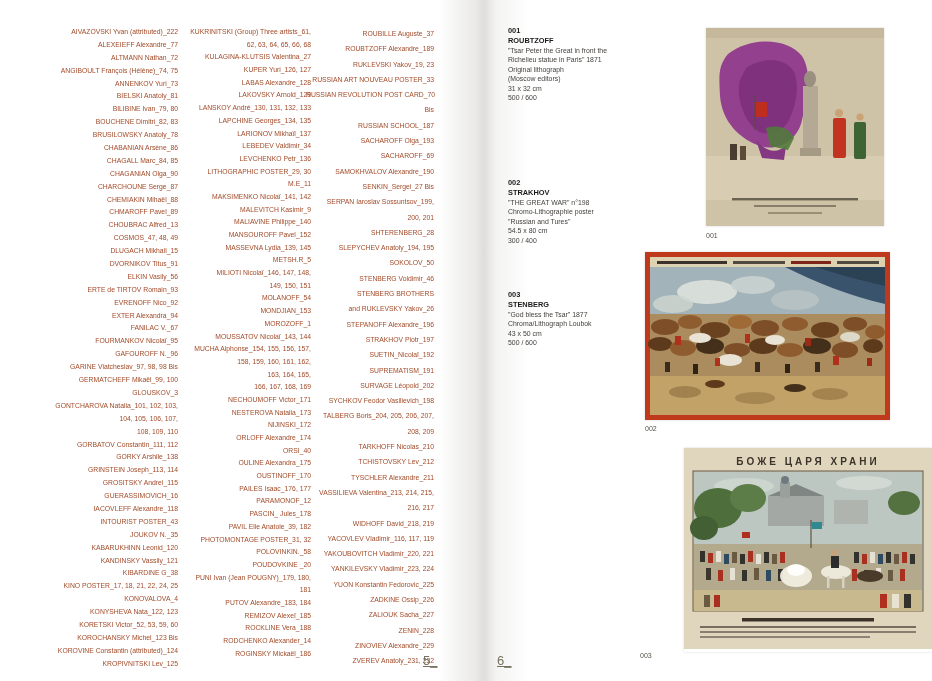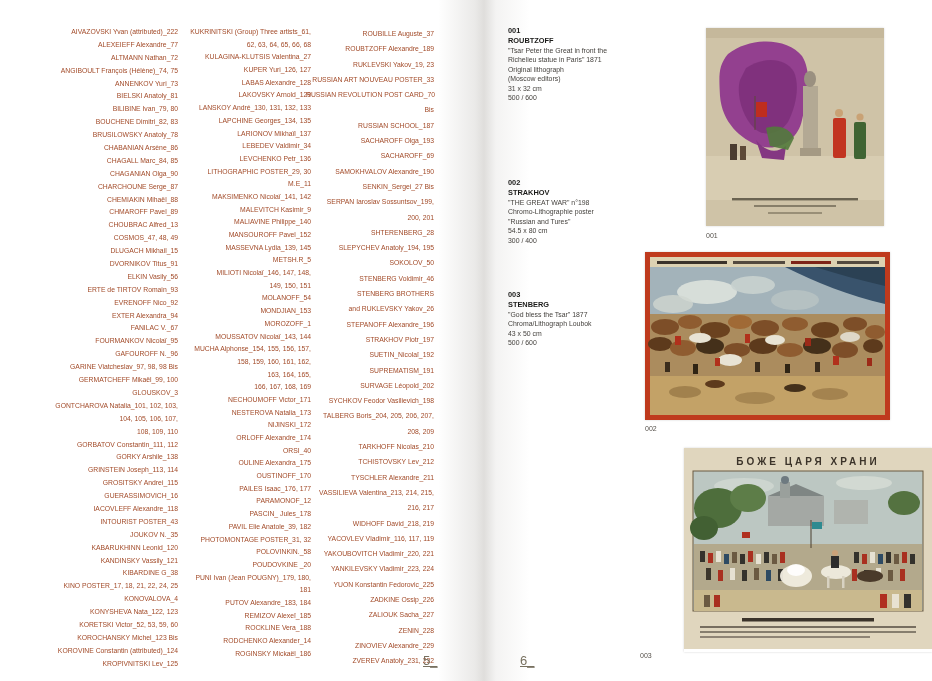--- a/index.html
+++ b/index.html
@@ -17,21 +17,21 @@
   .index-col{
     position:absolute;text-align:right;color:#a24a28;
     font-size:6.8px;letter-spacing:0;font-weight:normal;
   }
   .index-col .line{white-space:nowrap;height:var(--lh);line-height:var(--lh);}
   .col1{left:20px;top:26px;width:158px;--lh:12.9px;}
   .col2{left:183px;top:26px;width:128px;--lh:12.7px;}
   .col3{left:306px;top:26px;width:128px;--lh:15.3px;}
   .pagenum{position:absolute;font-size:13px;color:#77705f;text-decoration:underline;}
   .pagenum.left{left:423px;top:653px;}
-  .pagenum.right{left:520px;top:653px;}
+  .pagenum.right{left:497px;top:653px;}
   
   .lot{position:absolute;left:508px;width:150px;color:#45423e;font-size:6.9px;line-height:9.5px;}
   .lot .num,.lot .artist{font-weight:bold;color:#1b1b19;font-size:7.4px;line-height:9.8px;}
   .lot-line{white-space:nowrap;}
   .lot1{top:26px;} .lot2{top:178px;} .lot3{top:290px;}
   
   .art{position:absolute;box-shadow:0 0 2px rgba(0,0,0,0.18);}
   .art svg{display:block;}
   .art1{left:706px;top:28px;width:178px;height:198px;}
   .art2{left:645px;top:252px;width:245px;height:168px;}

